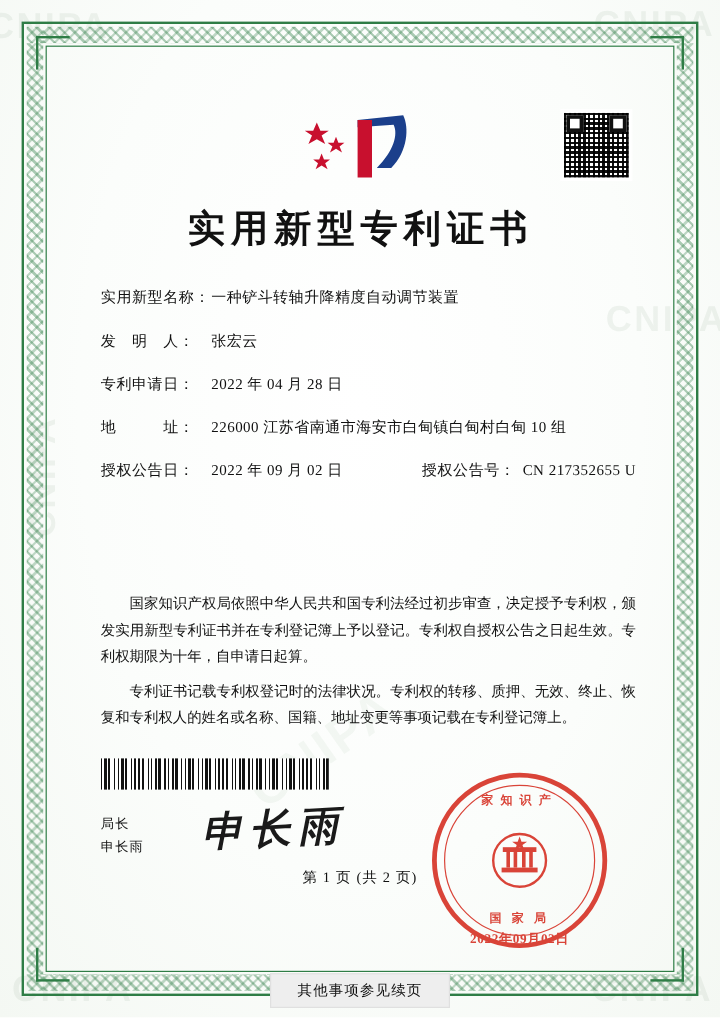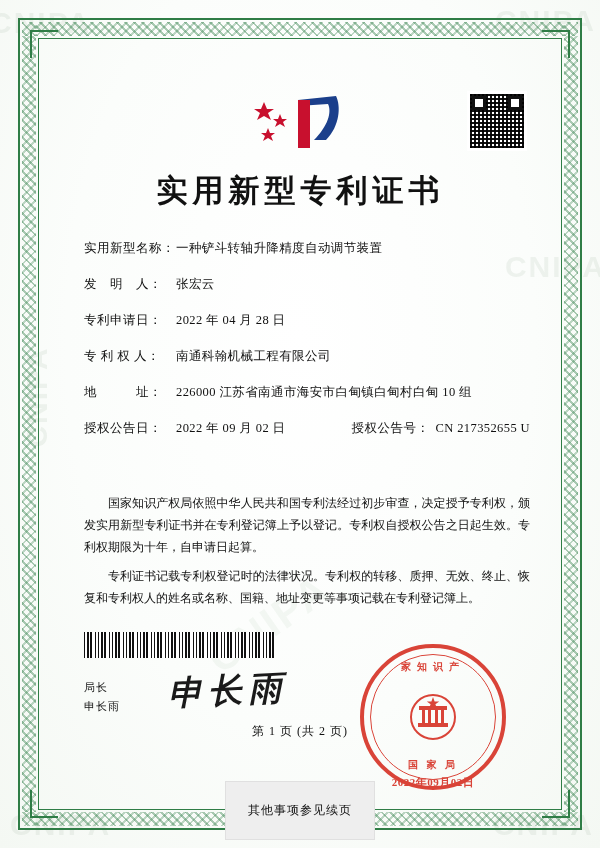--- a/index.html
+++ b/index.html
@@ -253,21 +253,21 @@
   }
 
   .footer-note {
     position: absolute;
     left: 50%;
     transform: translateX(-50%);
     bottom: 8px;
     font-size: 12px;
     color: #111;
     background: #eeeeee;
-    padding: 20px 22px;
+    padding: 5px 22px;
     letter-spacing: 1px;
     border: 1px solid #e0e0e0;
   }
 </style>
 </head>
 <body>
 
 <div class="page">
 
   <div class="wm" style="left:-10px; top:6px; font-size:30px;">CNIPA</div>
@@ -308,24 +308,20 @@
         <div class="flabel">实用新型名称：</div>
         <div class="fvalue">一种铲斗转轴升降精度自动调节装置</div>
       </div>
       <div class="frow">
         <div class="flabel">发　明　人：</div>
         <div class="fvalue">张宏云</div>
       </div>
       <div class="frow">
         <div class="flabel">专利申请日：</div>
         <div class="fvalue">2022 年 04 月 28 日</div>
-      </div>
-      <div class="frow">
-        <div class="flabel">专 利 权 人：</div>
-        <div class="fvalue">南通科翰机械工程有限公司</div>
       </div>
       <div class="frow">
         <div class="flabel">地　　　址：</div>
         <div class="fvalue">226000 江苏省南通市海安市白甸镇白甸村白甸 10 组</div>
       </div>
       <div class="frow two">
         <div class="flabel">授权公告日：</div>
         <div class="fvalue">2022 年 09 月 02 日</div>
         <span class="gap"></span>
         <div class="flabel" style="width:auto; flex:0 0 auto;">授权公告号：</div>

